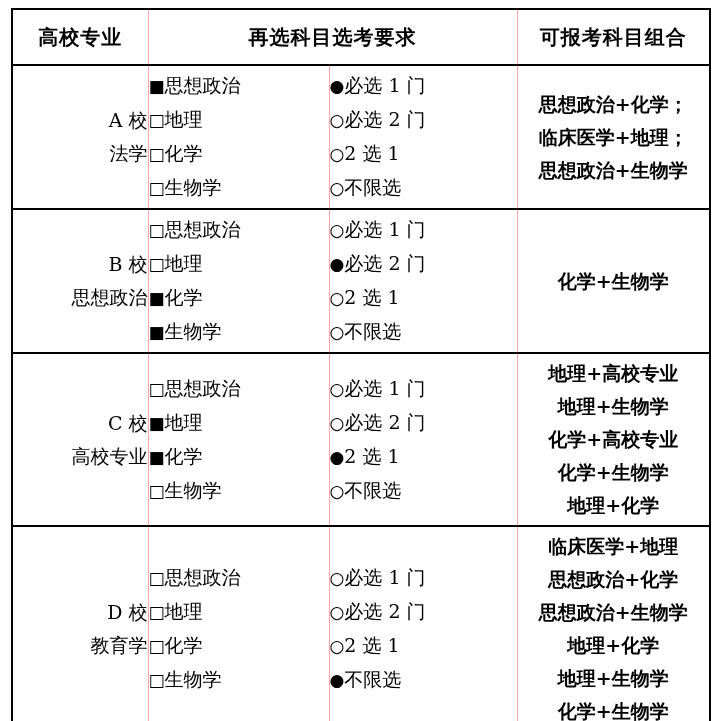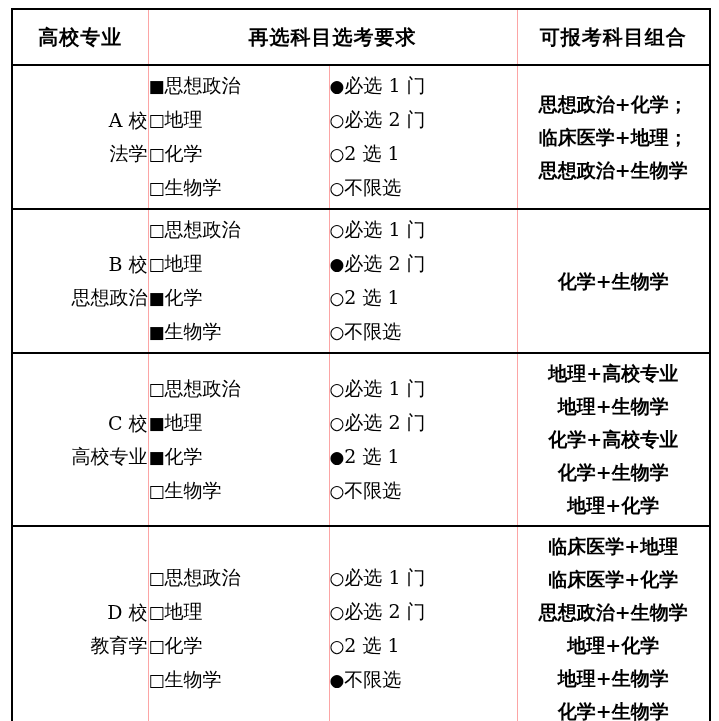--- a/index.html
+++ b/index.html
@@ -168,21 +168,21 @@
             <div class="opt-line"><span class="glyph">□</span><span>生物学</span></div>
           </td>
           <td class="c-opts">
             <div class="opt-line"><span class="glyph">○</span><span>必选 1 门</span></div>
             <div class="opt-line"><span class="glyph">○</span><span>必选 2 门</span></div>
             <div class="opt-line"><span class="glyph">○</span><span>2 选 1</span></div>
             <div class="opt-line"><span class="glyph">●</span><span>不限选</span></div>
           </td>
           <td class="c-combo">
             <div>临床医学+地理</div>
-            <div>临床医学+化学</div>
+            <div>思想政治+化学</div>
             <div>思想政治+生物学</div>
             <div>地理+化学</div>
             <div>地理+生物学</div>
             <div>化学+生物学</div>
           </td>
         </tr>
       </tbody>
   </table>
 </div>
 

